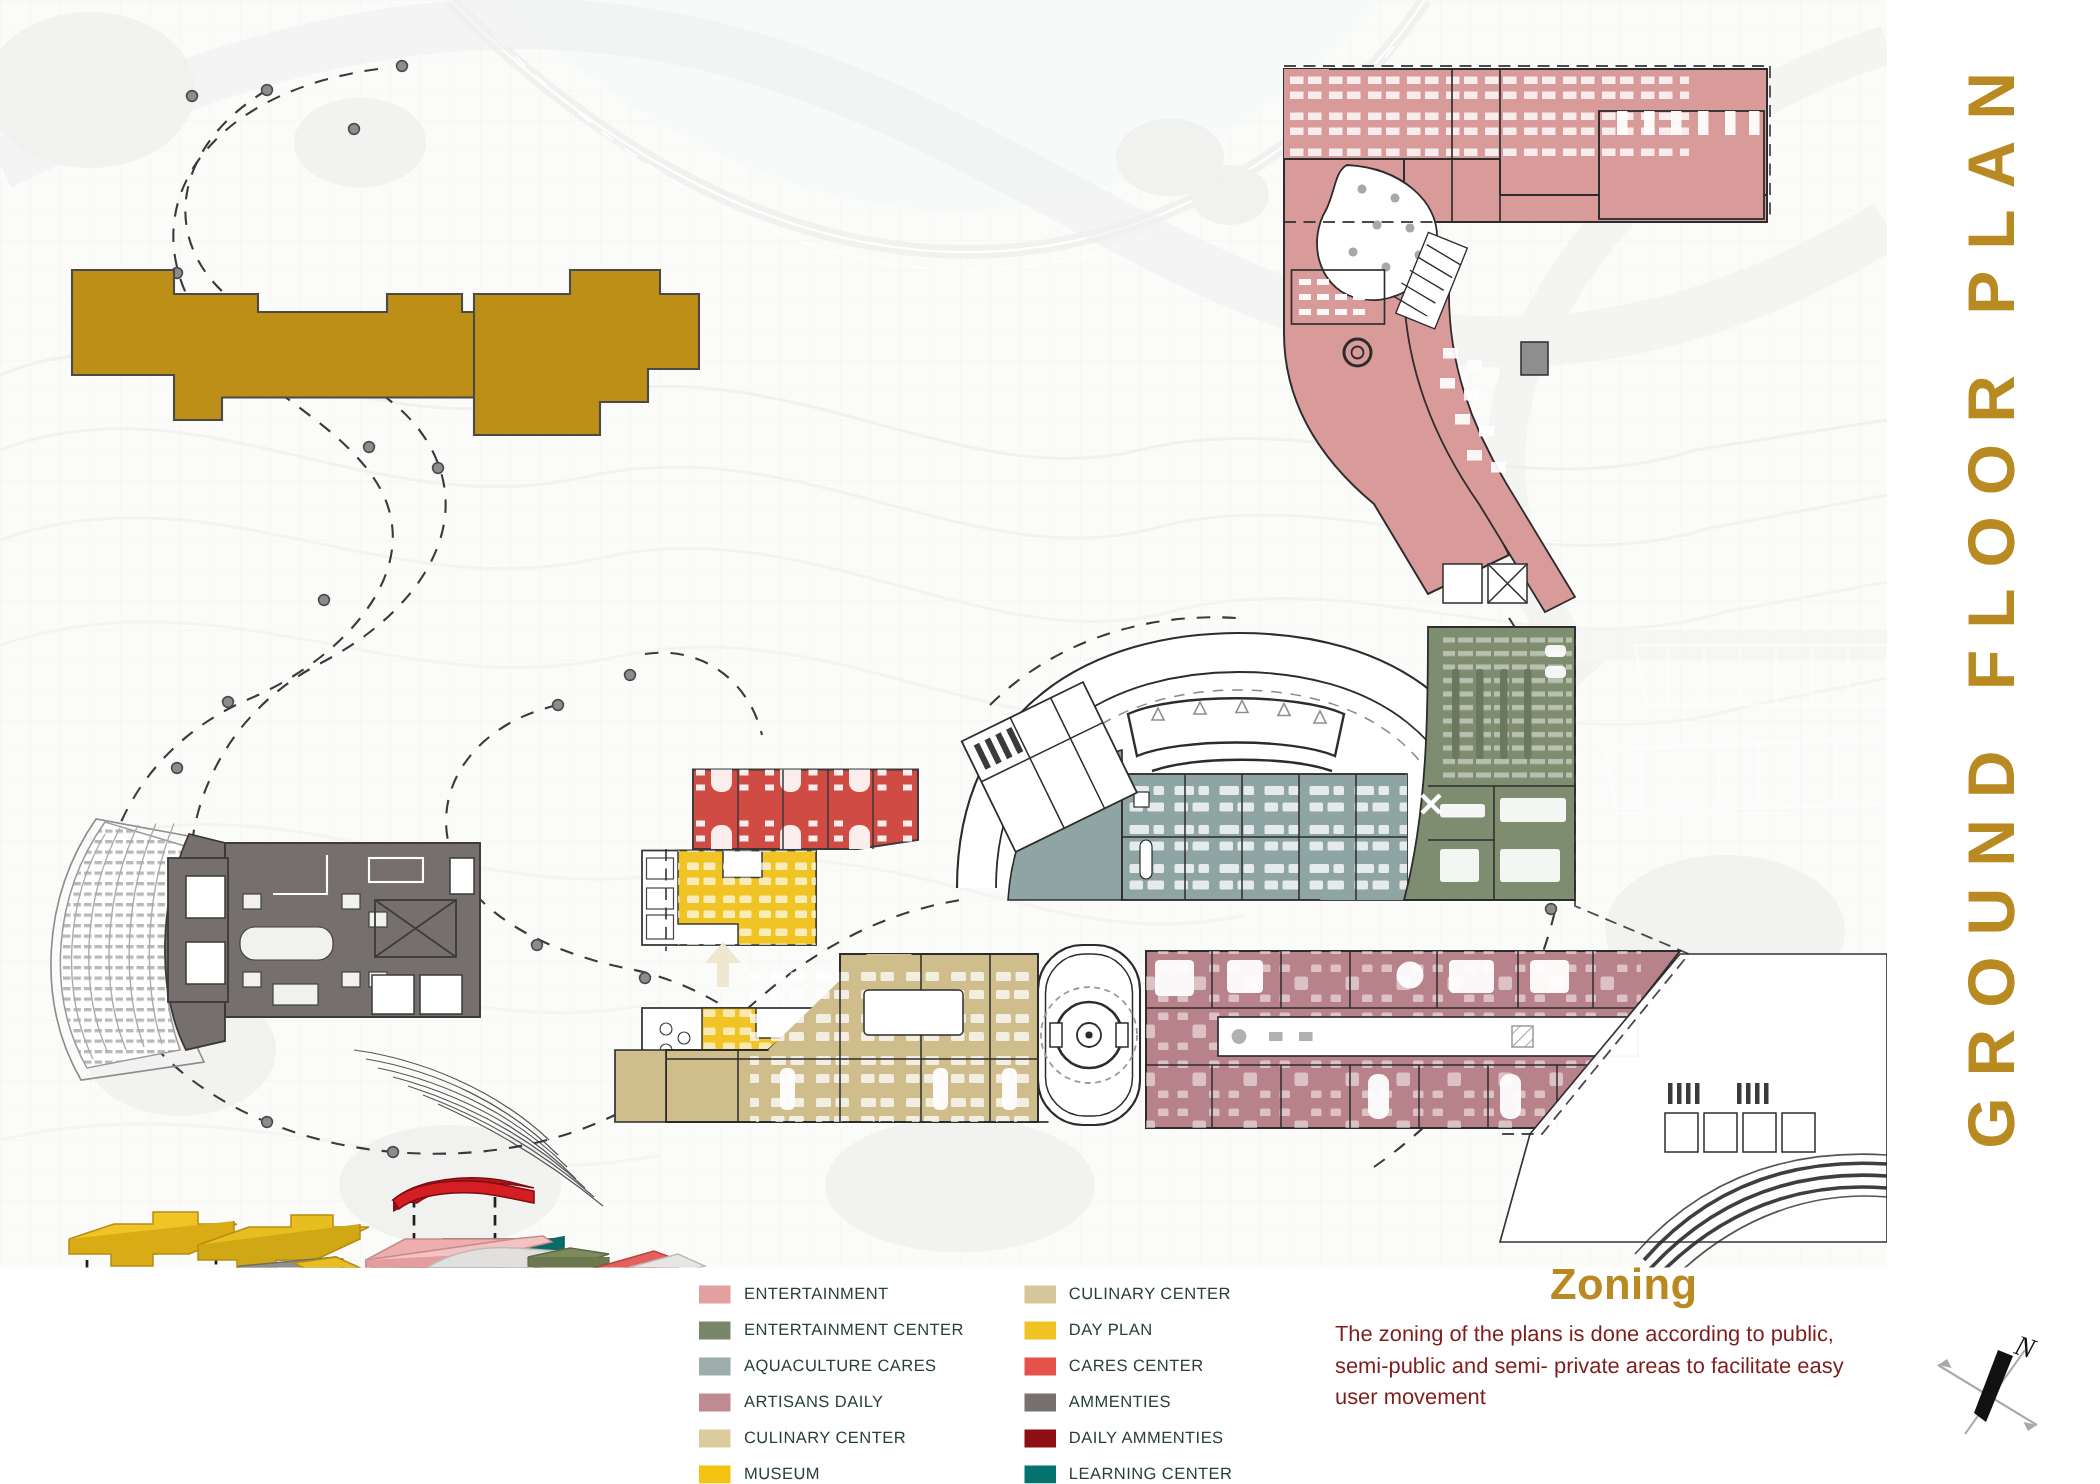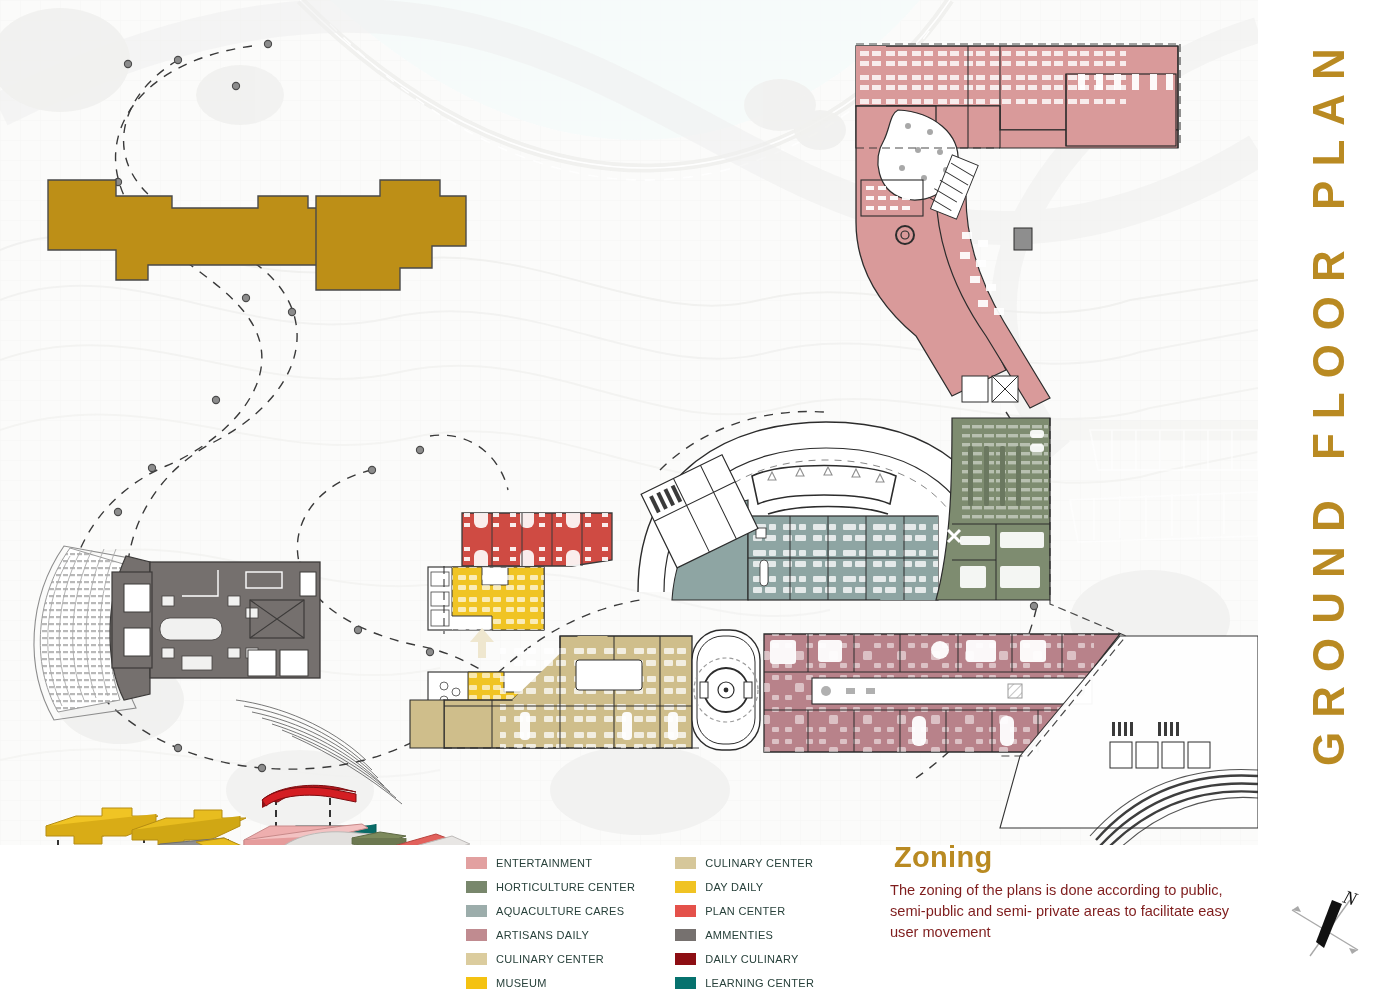--- a/index.html
+++ b/index.html
@@ -25,21 +25,21 @@
           display:flex;gap:40px;}
   .legend-col{display:flex;flex-direction:column;gap:2px;}
   .legend-row{display:flex;align-items:center;height:22px;gap:9px;}
   .swatch{width:21px;height:12px;flex:0 0 auto;border:0;}
   .legend-label{font-size:11px;letter-spacing:.3px;color:#27403a;
                 font-family:"Liberation Sans",sans-serif;white-space:nowrap;}
 
   
   #zoning{position:absolute;left:890px;top:843px;width:370px;}
   #zoning-title{font-size:29px;font-weight:700;color:#b98a22;letter-spacing:.3px;
-                margin:0 0 8px 4px;line-height:1;}
+                margin:0 0 8px 15px;line-height:1;text-align:center;}
   #zoning-body{font-size:14.6px;line-height:1.45;color:#7f1d1d;margin:0;}
 
   
   #north{position:absolute;left:1280px;top:878px;width:100px;height:95px;}
 
   .no-sel{user-select:none;}
 </style>
 </head>
 <body>
 
@@ -616,21 +616,21 @@
   </div>
 
   <div id="legend">
     <div class="legend-col">
       <div class="legend-row">
         <span class="swatch" style="background:#e2a0a0"></span>
         <span class="legend-label">ENTERTAINMENT</span>
       </div>
       <div class="legend-row">
         <span class="swatch" style="background:#78876c"></span>
-        <span class="legend-label">HORTICULTURE CENTER</span>
+        <span class="legend-label">ENTERTAINMENT CENTER</span>
       </div>
       <div class="legend-row">
         <span class="swatch" style="background:#9cadab"></span>
         <span class="legend-label">AQUACULTURE CARES</span>
       </div>
       <div class="legend-row">
         <span class="swatch" style="background:#c08b90"></span>
         <span class="legend-label">ARTISANS DAILY</span>
       </div>
       <div class="legend-row">
@@ -643,33 +643,33 @@
       </div>
     </div>
 
     <div class="legend-col">
       <div class="legend-row">
         <span class="swatch" style="background:#d6c79a"></span>
         <span class="legend-label">CULINARY CENTER</span>
       </div>
       <div class="legend-row">
         <span class="swatch" style="background:#f0c323"></span>
-        <span class="legend-label">DAY DAILY</span>
+        <span class="legend-label">DAY PLAN</span>
       </div>
       <div class="legend-row">
         <span class="swatch" style="background:#e4514a"></span>
-        <span class="legend-label">PLAN CENTER</span>
+        <span class="legend-label">CARES CENTER</span>
       </div>
       <div class="legend-row">
         <span class="swatch" style="background:#76716f"></span>
         <span class="legend-label">AMMENTIES</span>
       </div>
       <div class="legend-row">
         <span class="swatch" style="background:#8d0e13"></span>
-        <span class="legend-label">DAILY CULINARY</span>
+        <span class="legend-label">DAILY AMMENTIES</span>
       </div>
       <div class="legend-row">
         <span class="swatch" style="background:#06726e"></span>
         <span class="legend-label">LEARNING CENTER</span>
       </div>
     </div>
   </div>
 
   <div id="zoning">
     <p id="zoning-title">Zoning</p>

